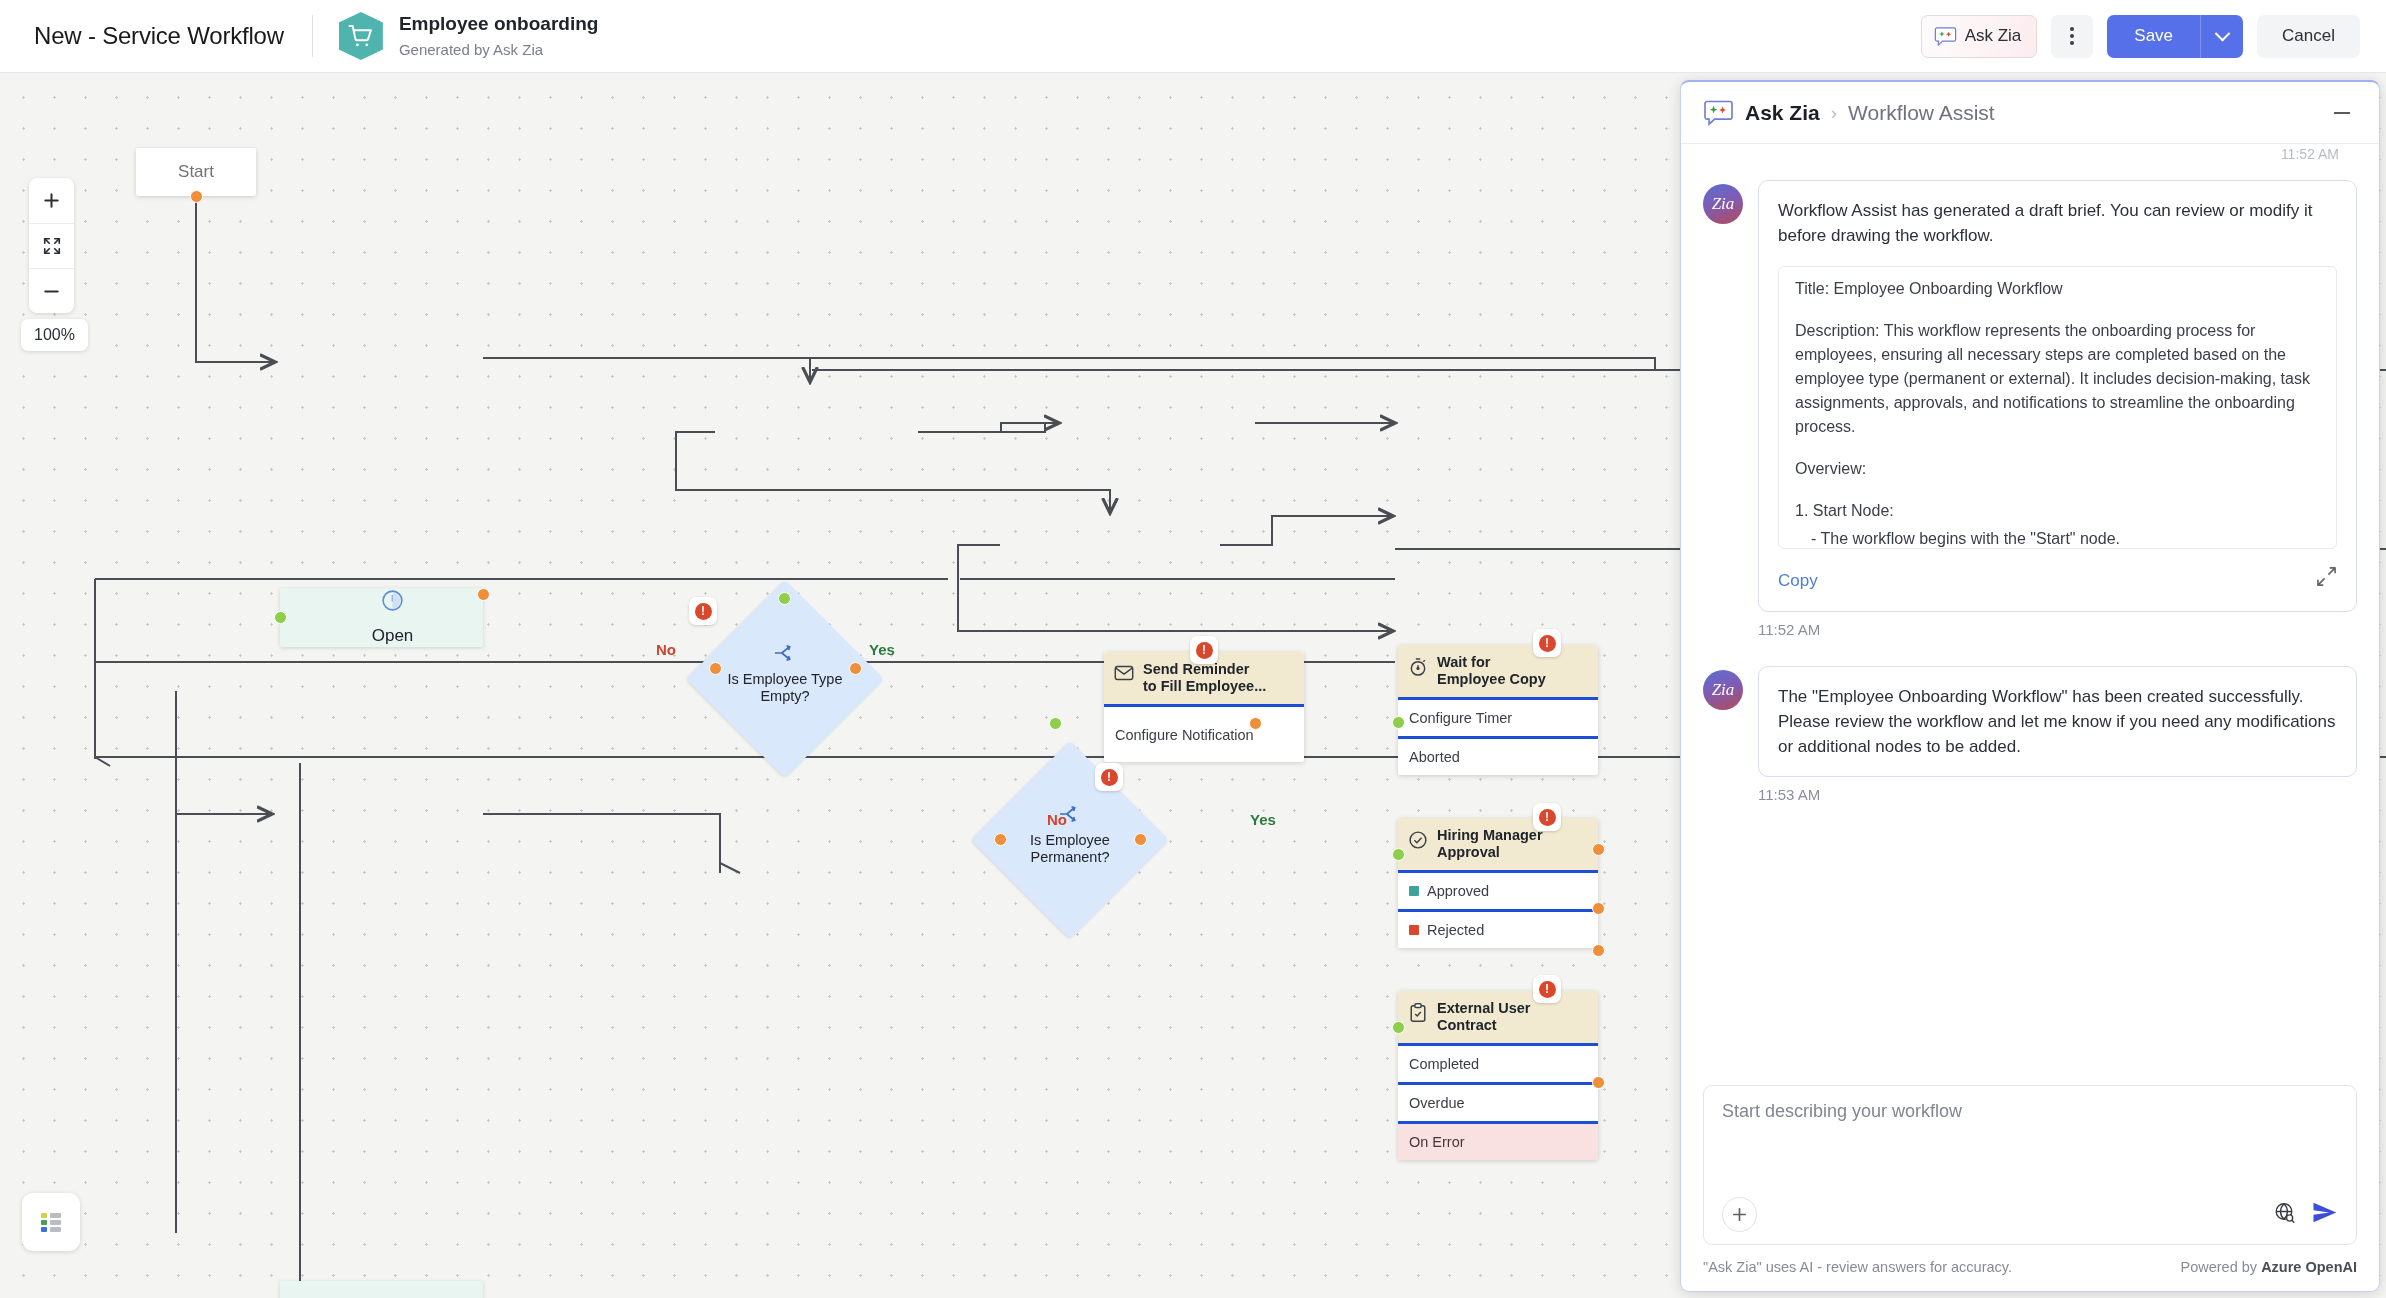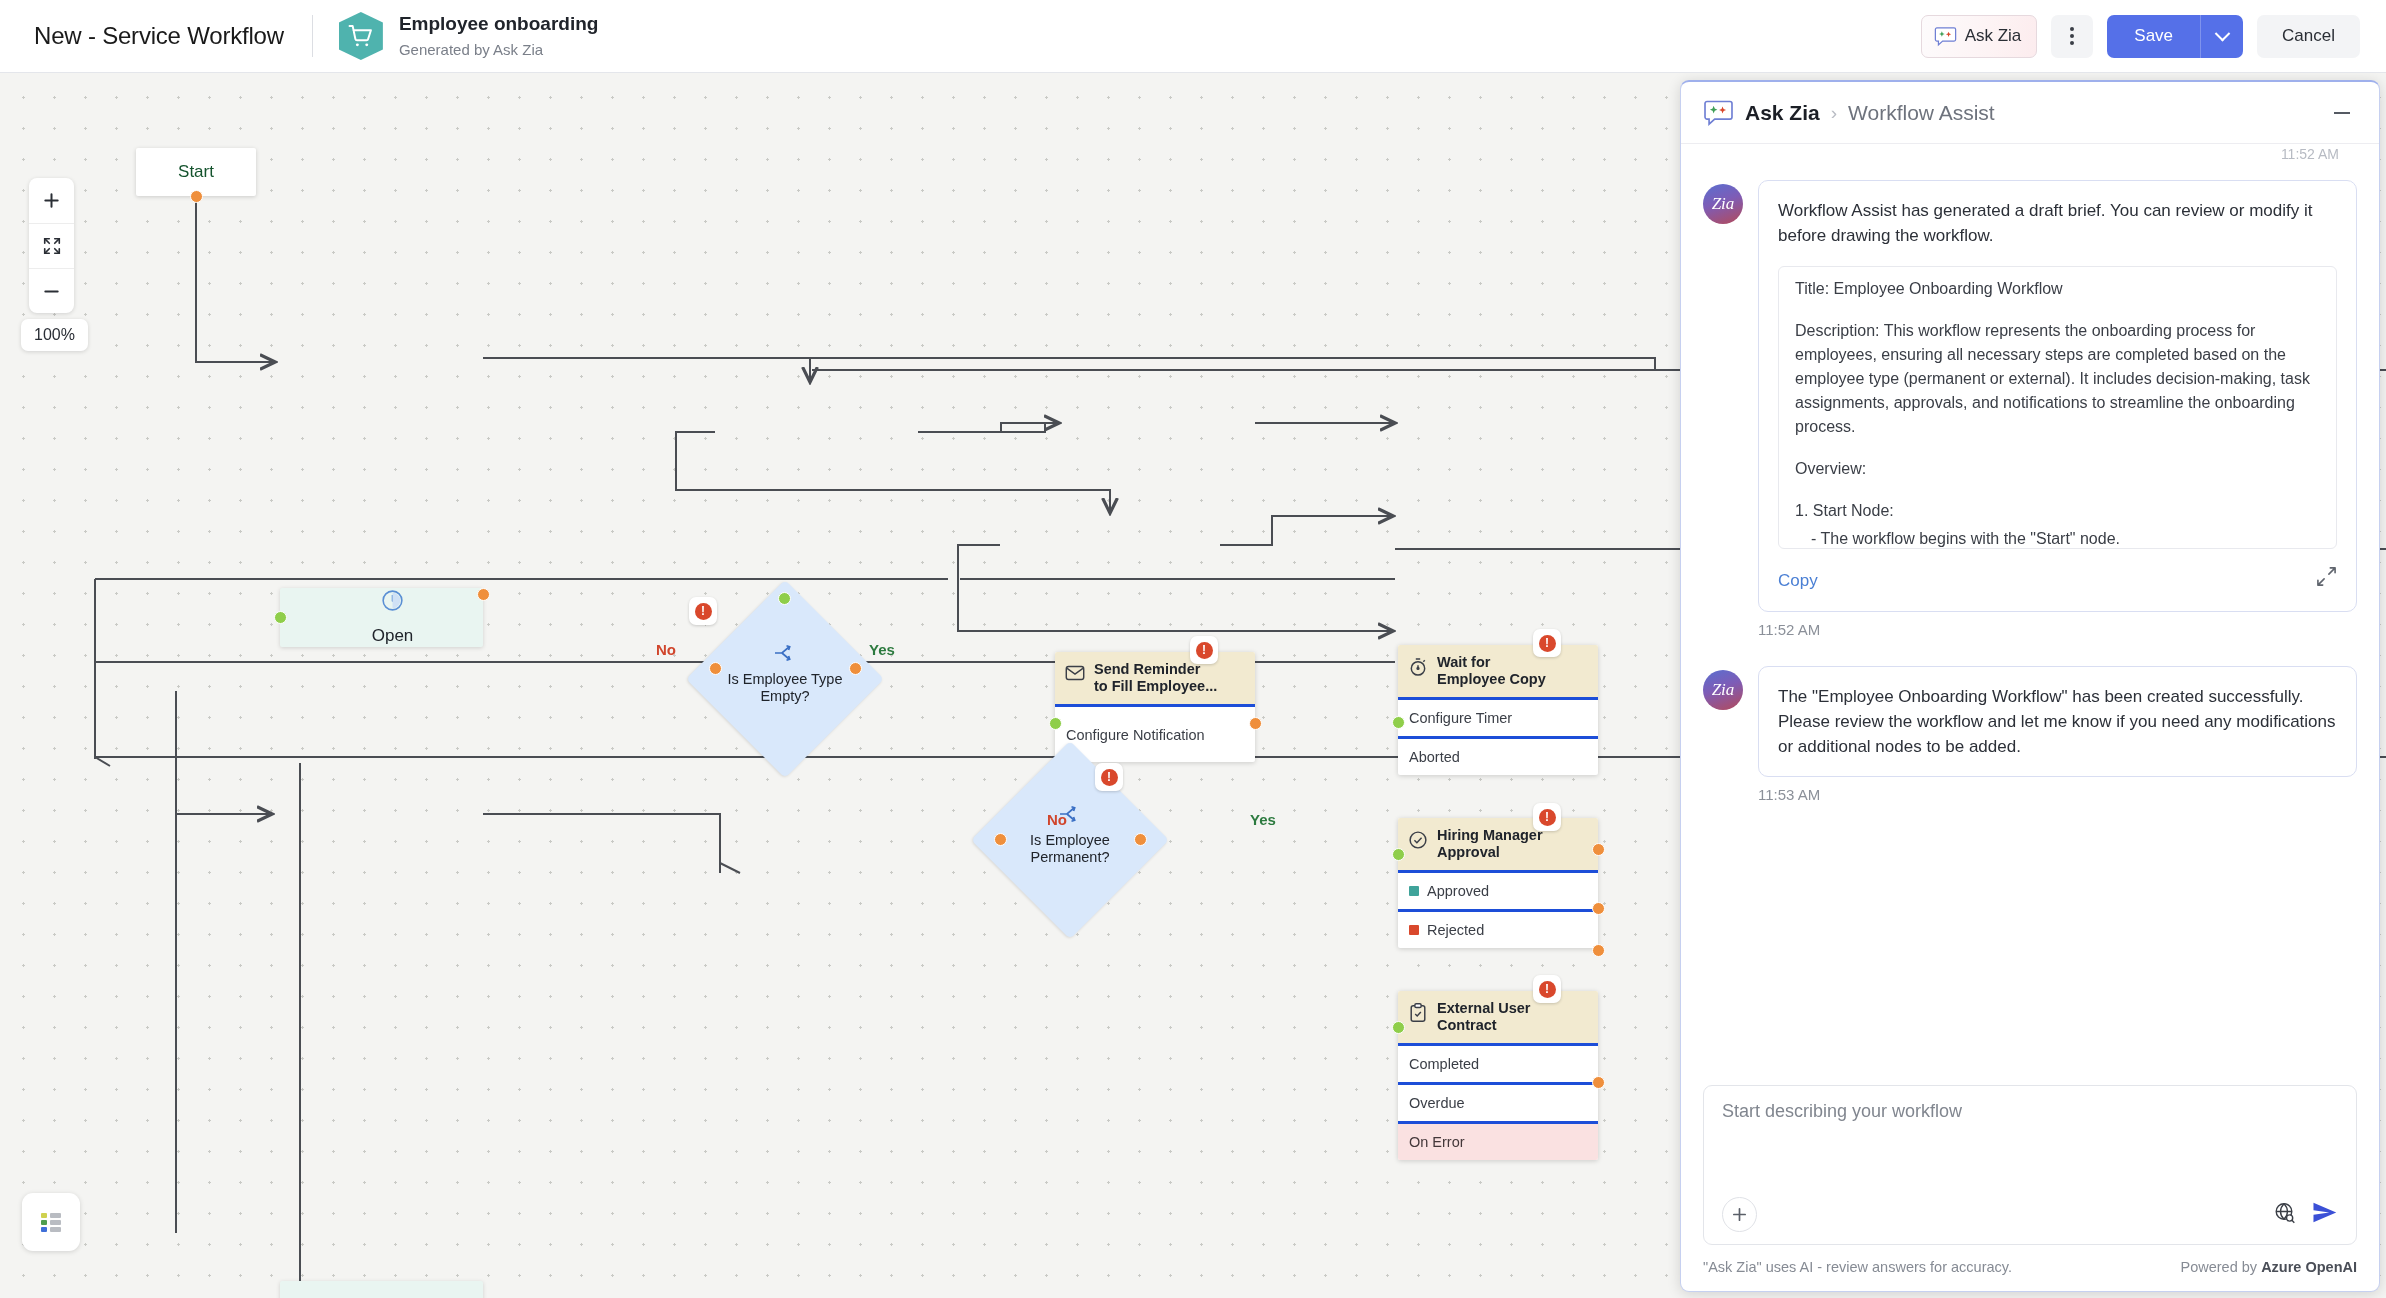--- a/index.html
+++ b/index.html
@@ -90,21 +90,21 @@
     position: absolute; left: 22px; top: 1120px; width: 58px; height: 58px;
     background: #fff; border-radius: 11px; box-shadow: 0 1px 5px rgba(0,0,0,.14);
     display: flex; align-items: center; justify-content: center; z-index: 12; cursor: pointer;
   }
 
   
   .node { position: absolute; z-index: 5; }
   .plain-node {
     background: #ffffff; box-shadow: 0 1px 4px rgba(0,0,0,.17);
     border-radius: 2px; display: flex; align-items: center; justify-content: center;
-    font-size: 17px; color: #14532d; text-align: center;
+    font-size: 17px; color: #737373; text-align: center;
   }
   .status-node {
     background: #e9f5f1; box-shadow: 0 1px 4px rgba(0,0,0,.15);
     border-radius: 2px; display: flex; align-items: center;
     font-size: 17px; color: #20242b; padding-left: 22px; gap: 13px;
   }
   .card-node {
     background: #ffffff; box-shadow: 0 1px 5px rgba(0,0,0,.17); border-radius: 2px;
     overflow: hidden; width: 133px;
   }
@@ -380,21 +380,21 @@
     </div>
     <div class="badge-err" style="left:689px;top:524px;">
         <i>!</i>
       </div>
     <div class="port in" style="left:778px;top:519px;"></div>
     <div class="port out" style="left:709px;top:589px;"></div>
     <div class="port out" style="left:849px;top:589px;"></div>
     <div class="edge-label el-no" style="left:656px;top:568px;">No</div>
     <div class="edge-label el-yes" style="left:869px;top:568px;">Yes</div>
 
-    <div class="node card-node" style="left:1055px;top:579px;width:200px;">
+    <div class="node card-node" style="left:1104px;top:579px;width:200px;">
       <div class="card-head">
         <svg width="22" height="22" viewBox="0 0 24 24" fill="none" stroke="#3b3f47" stroke-width="1.6" style="margin-top:1px;flex:0 0 auto;">
           <rect x="2.5" y="5" width="19" height="14" rx="2.5"></rect>
             <path d="M3.4 7l8.6 6.2L20.6 7"></path>
           </svg>
         <span>
           <span>Send Reminder</span><br>
           <span>to Fill Employee...</span>
         </span>
       </div>

